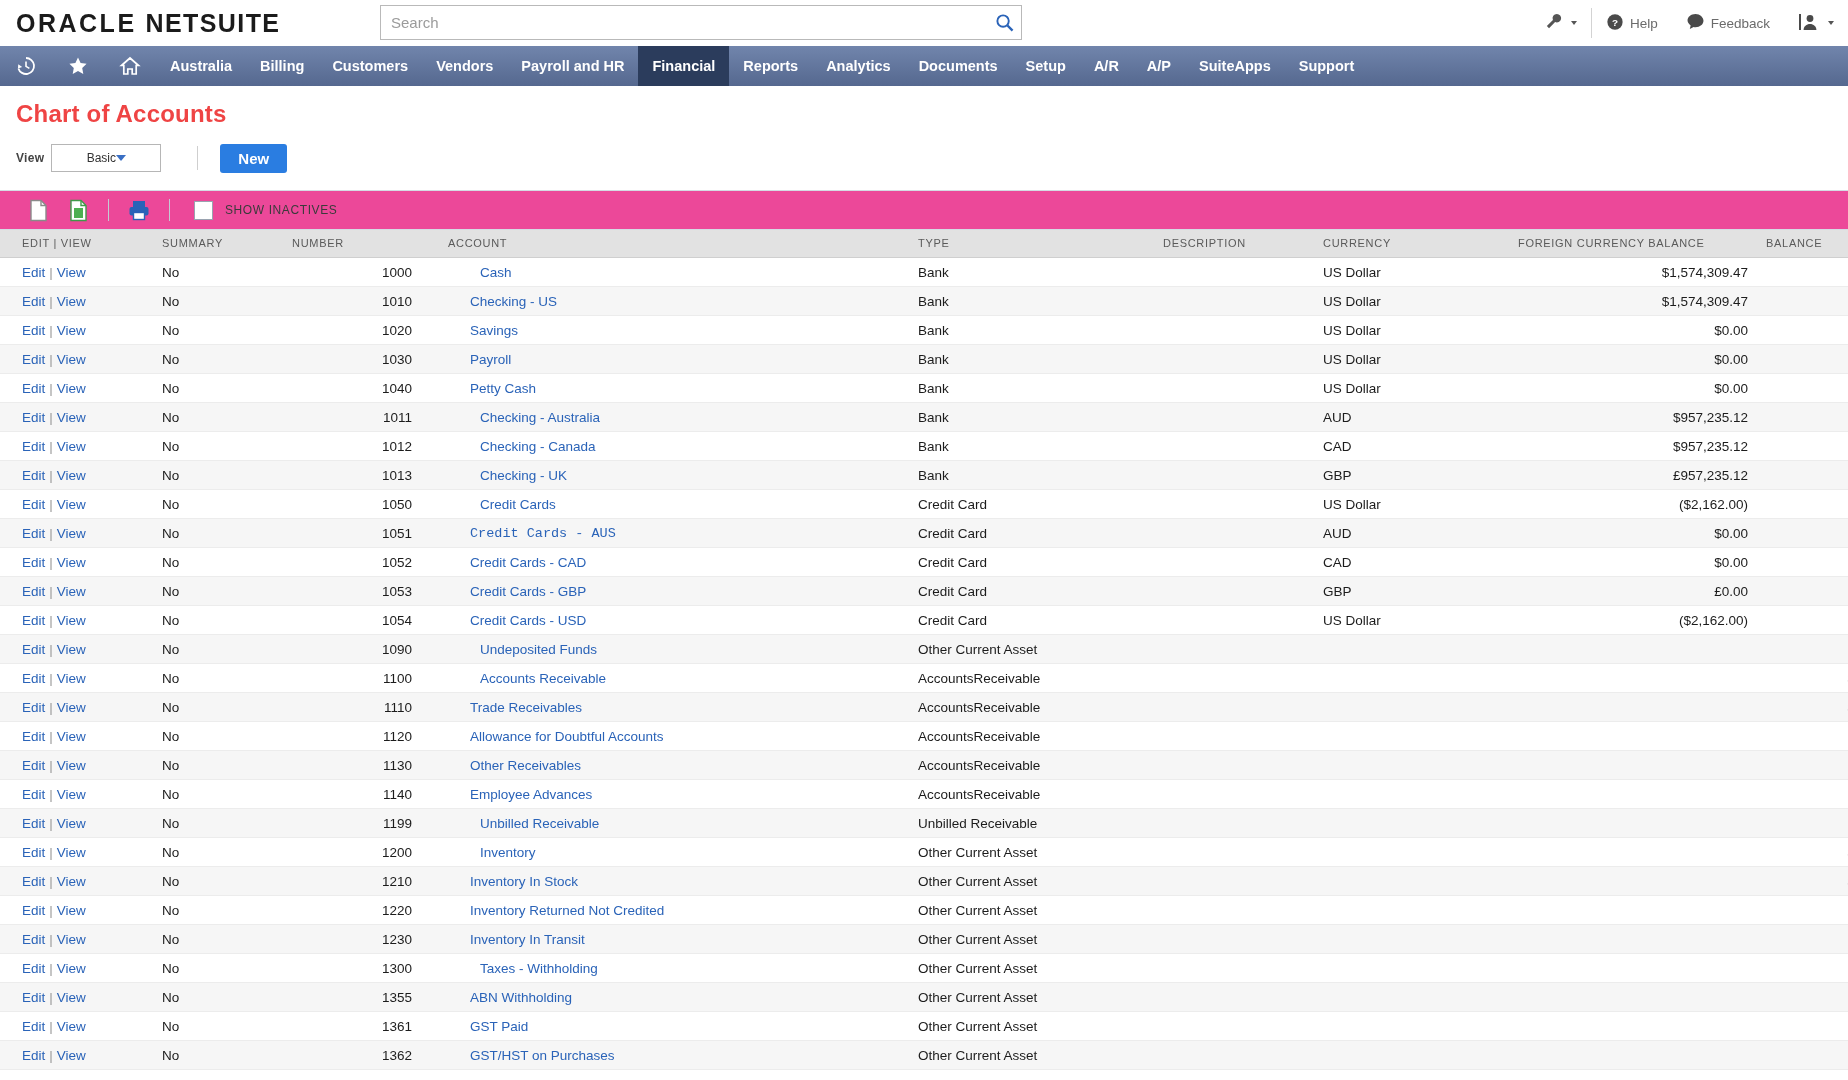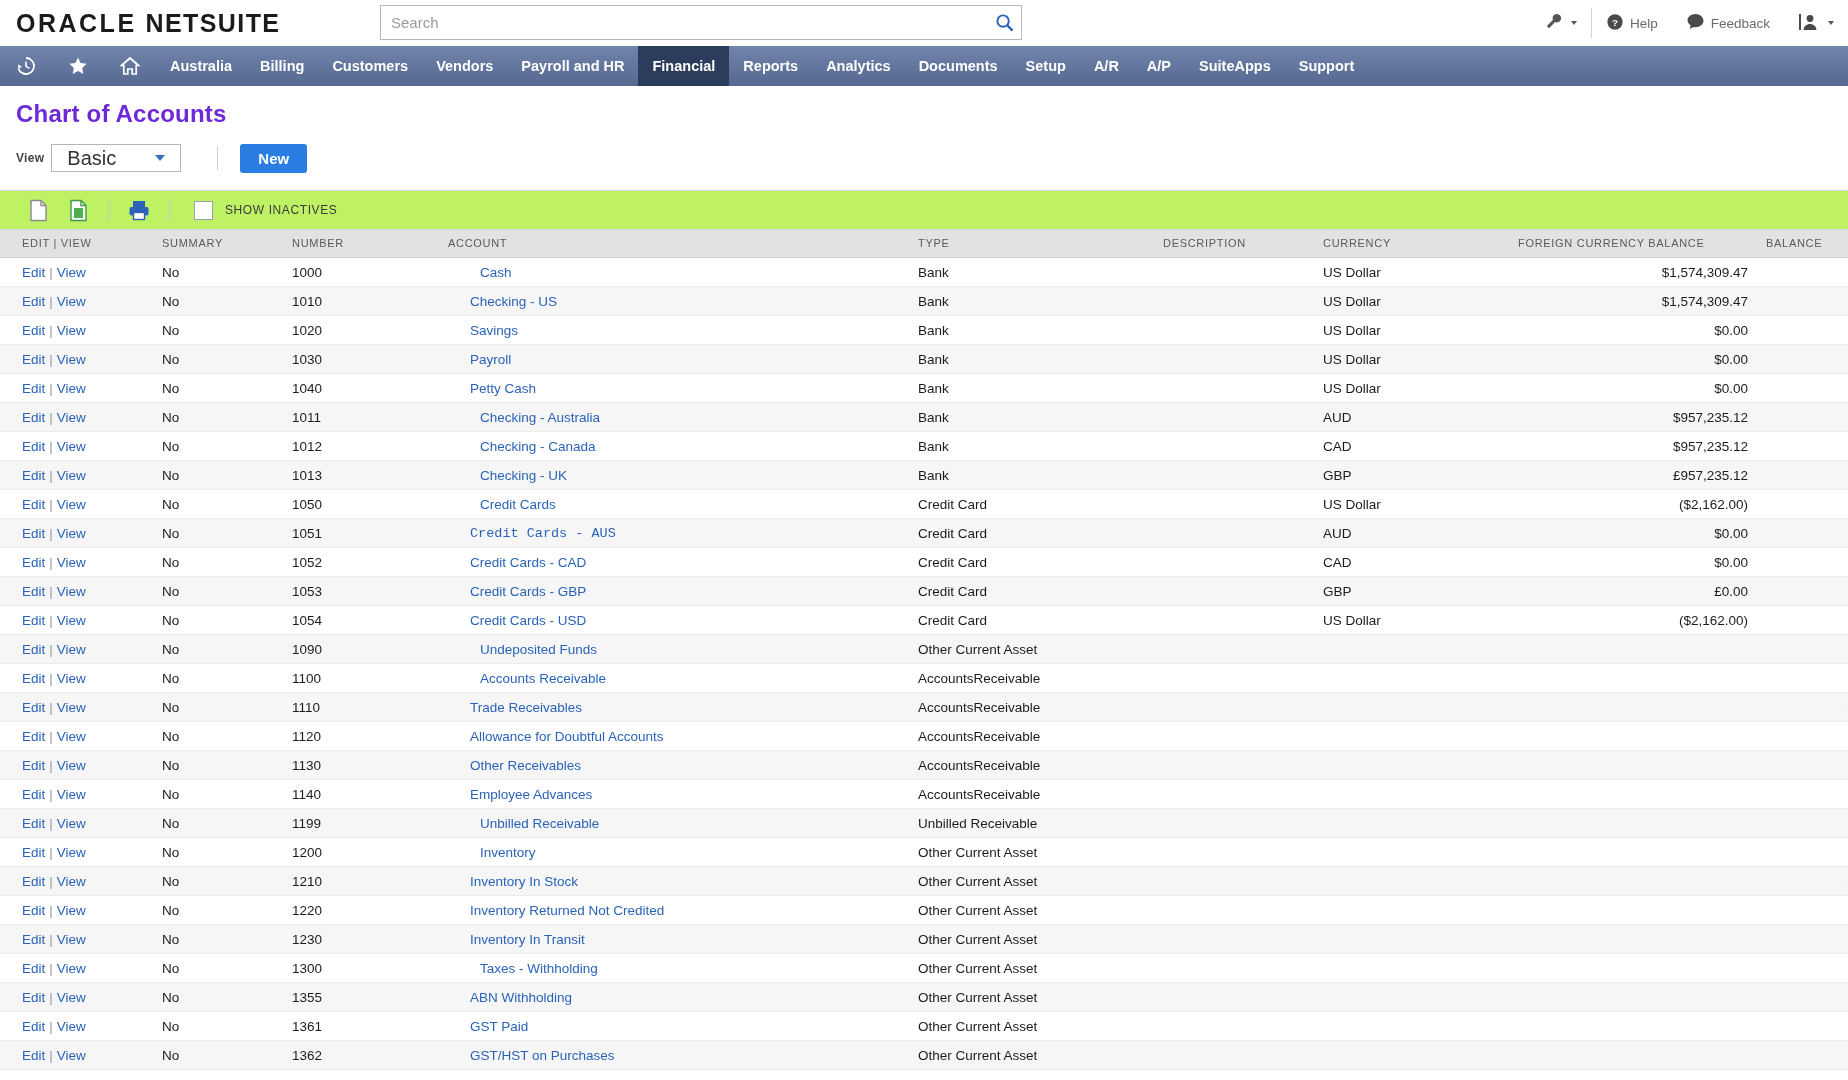--- a/index.html
+++ b/index.html
@@ -24,43 +24,43 @@
   .user-role{font-size:11.5px;color:#666;}
 
   
   .navbar{height:40px;background:linear-gradient(#6c80a8,#4e6punk);background:linear-gradient(#7185ac,#55688f);display:flex;align-items:stretch;}
   .nav-ico{display:flex;align-items:center;justify-content:center;width:52px;color:#fff;}
   .nav-item{display:flex;align-items:center;padding:0 14px;color:#ffffff;font-size:14.5px;font-weight:bold;white-space:nowrap;}
   .nav-item.active{background:#2b3c5c;}
 
   
   .pagehead{padding:14px 0 0 16px;background:#fff;}
-  .page-title{font-size:24px;font-weight:bold;color:#6d28d9;letter-spacing:.2px;}
+  .page-title{font-size:24px;font-weight:bold;color:#ef4444;letter-spacing:.2px;}
   .viewbar{display:flex;align-items:center;gap:0;margin-top:14px;height:32px;}
   .view-label{font-size:12px;font-weight:bold;color:#444;margin-right:7px;letter-spacing:.3px;}
-  .view-select{width:98px;height:26px;border:1px solid #b6b6b6;background:#fff;display:flex;align-items:center;justify-content:space-between;padding:0 15px;font-size:20px;color:#333;}
+  .view-select{width:98px;height:26px;border:1px solid #b6b6b6;background:#fff;display:flex;align-items:center;justify-content:center;padding:0 5px;font-size:12px;color:#333;}
   .vs-caret{width:0;height:0;border-left:5px solid transparent;border-right:5px solid transparent;border-top:6px solid #3a6fc4;}
   .vbar-sep{width:1px;height:24px;background:#cfcfcf;margin:0 22px 0 36px;}
   .btn-new{background:#2a7de1;color:#fff;font-weight:bold;font-size:15px;border:0;border-radius:3px;padding:6px 18px;cursor:pointer;font-family:"Liberation Sans",sans-serif;}
 
   
-  .toolbar{margin-top:16px;height:38px;background:#bef264;border-top:1px solid #d5dbe4;border-bottom:1px solid #d5dbe4;display:flex;align-items:center;padding-left:18px;gap:0;}
+  .toolbar{margin-top:16px;height:38px;background:#ec4899;border-top:1px solid #d5dbe4;border-bottom:1px solid #d5dbe4;display:flex;align-items:center;padding-left:18px;gap:0;}
   .tb-btn{width:40px;height:30px;display:flex;align-items:center;justify-content:center;cursor:pointer;}
   .tb-sep{width:1px;height:22px;background:#c3cad4;margin:0 10px;}
   .chk{width:17px;height:17px;background:#fff;border:1px solid #9aa3b0;margin-left:14px;cursor:pointer;}
   .chk-label{font-size:12px;color:#3b3b3b;letter-spacing:.6px;margin-left:12px;font-weight:normal;}
 
   
   table.coa{width:1848px;border-collapse:collapse;table-layout:fixed;}
   table.coa thead th{background:#e2e2e2;color:#5a5a5a;font-size:11px;font-weight:normal;letter-spacing:.7px;text-align:left;padding:7px 0 8px 0;border-bottom:1px solid #cfcfcf;}
   table.coa tbody td{font-size:13.5px;color:#1c1c1c;padding:5px 0;border-bottom:1px solid #ececec;height:18px;}
   tr.alt td{background:#f6f6f6;}
   .c-edit{width:140px;padding-left:22px !important;}
   .c-sum{width:130px;}
-  .c-num{width:120px;padding-right:22px !important;}
+  .c-num{width:120px;text-align:right;padding-right:22px !important;}
   .c-acct{width:470px;padding-left:14px !important;}
   .c-type{width:245px;}
   .c-desc{width:160px;}
   .c-cur{width:195px;}
   .c-fbal{width:230px;text-align:right;padding-right:18px !important;}
   .c-bal{width:160px;text-align:right;padding-right:14px !important;}
   th.c-num{text-align:right;}
   th.c-fbal{text-align:right;}
   th.c-bal{text-align:right;}
   a.lnk{color:#2a63b8;text-decoration:none;cursor:pointer;}

